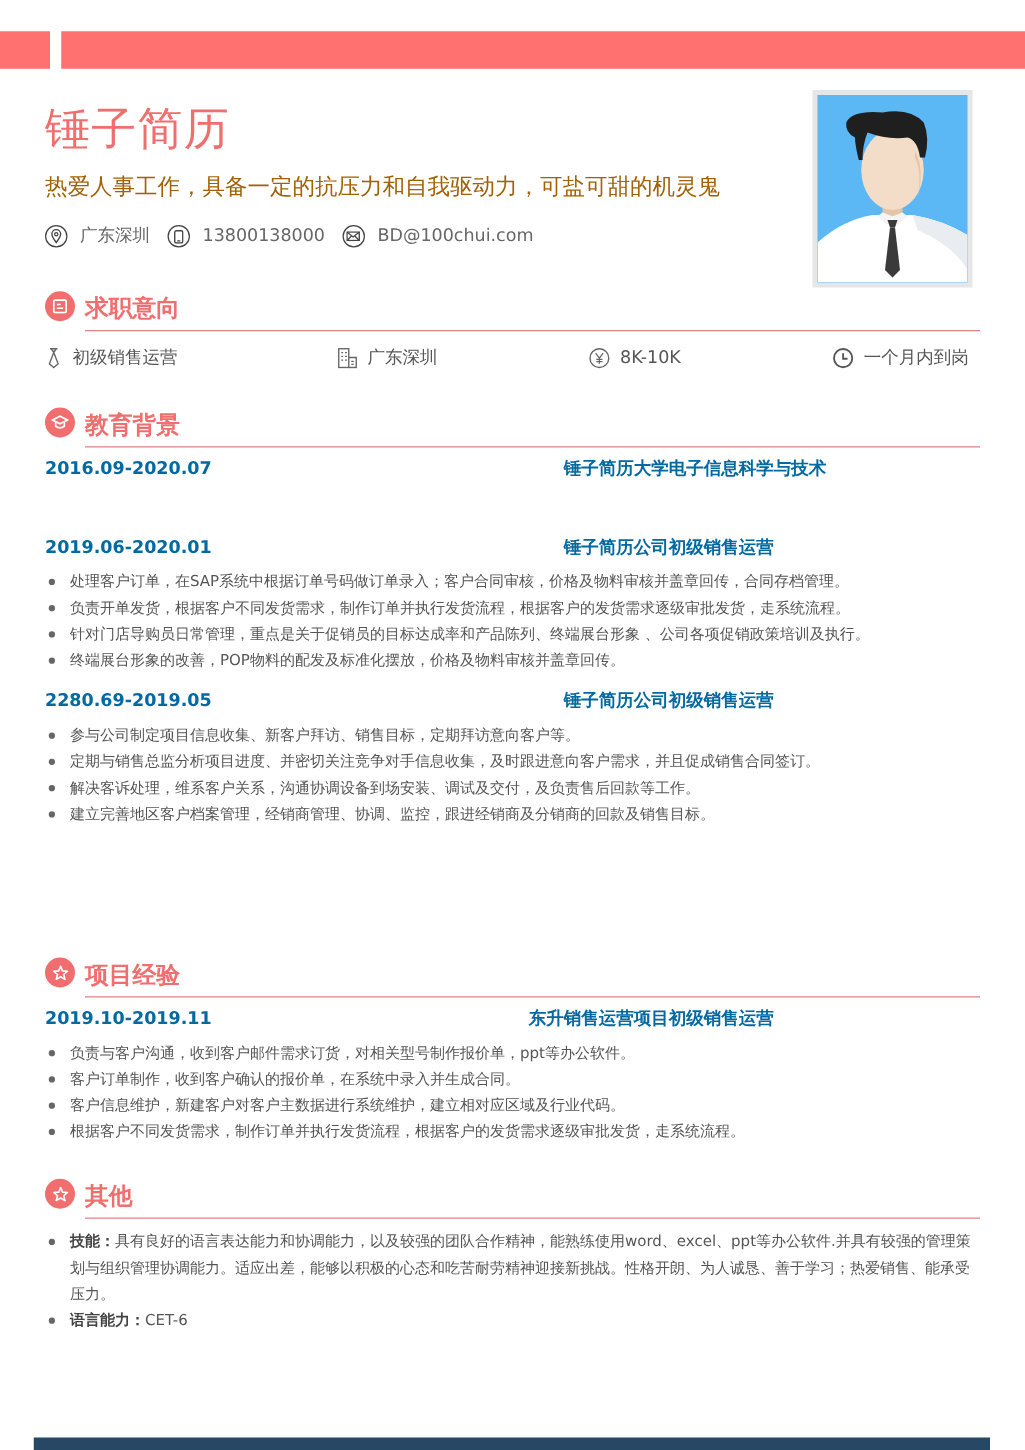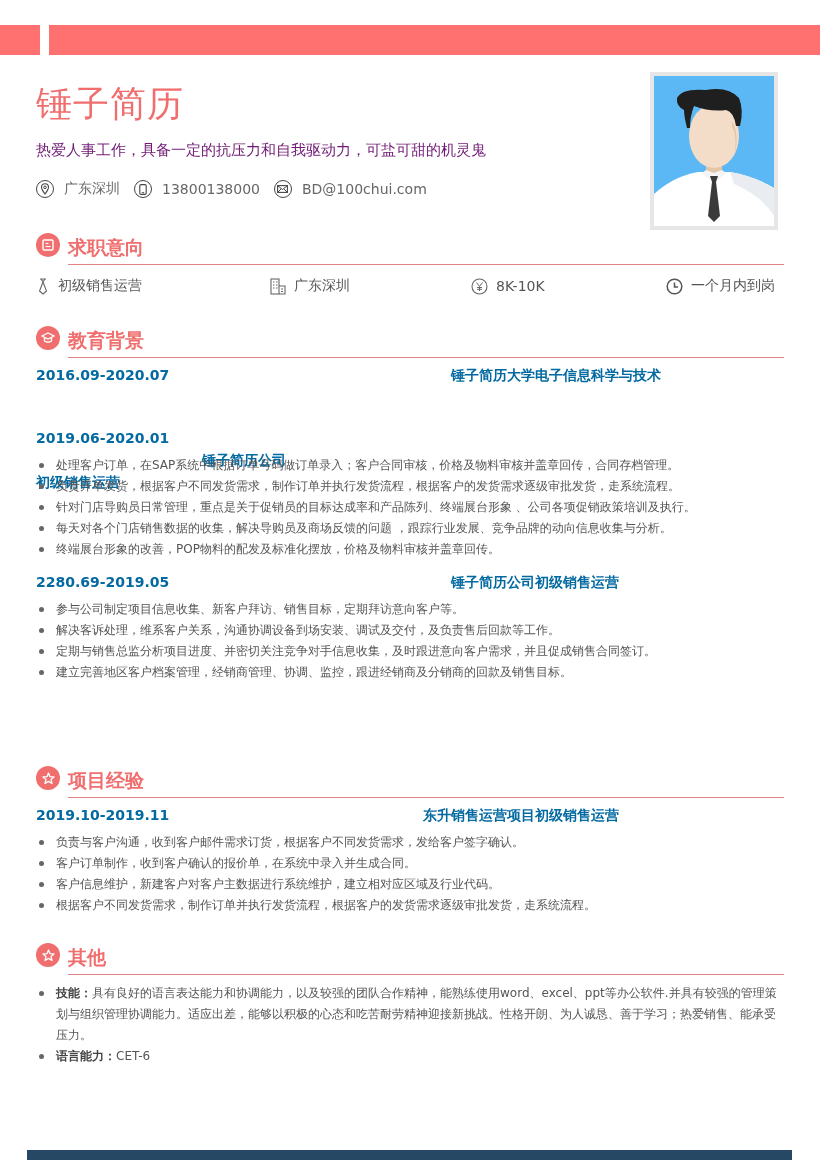--- a/index.html
+++ b/index.html
@@ -3,21 +3,21 @@
 <meta charset="utf-8">
 <style>
   html, body { margin:0; padding:0; }
   body { width:820px; height:1160px; background:#ffffff; position:relative; overflow:hidden;
          font-family:"DejaVu Sans","Liberation Sans",sans-serif; color:#555; }
   .topbar-a { position:absolute; left:0; top:25px; width:40px; height:30px; background:#ff7070; }
   .topbar-b { position:absolute; left:49px; top:25px; width:771px; height:30px; background:#ff7070; }
   .footer-bar { position:absolute; left:27px; top:1150px; width:765px; height:10px; background:#264864; }
 
   .name { position:absolute; left:36px; top:84px; font-size:36px; color:#f06e6e; letter-spacing:1px; line-height:40px; }
-  .motto { position:absolute; left:36px; top:140px; font-size:15px; color:#701a75; line-height:20px; }
+  .motto { position:absolute; left:36px; top:140px; font-size:18px; color:#a16207; line-height:20px; }
   .contacts { position:absolute; left:36px; top:180px; display:flex; align-items:center; font-size:14px; color:#666; }
   .contact { display:flex; align-items:center; margin-right:14px; }
   .cicon { width:18px; height:18px; border:1.3px solid #444; border-radius:50%; display:inline-flex;
            align-items:center; justify-content:center; margin-right:10px; box-sizing:border-box; }
   .photo { position:absolute; left:650px; top:72px; width:128px; height:158px; background:#e6e6e6; }
   .photo-inner { position:absolute; left:4px; top:4px; width:120px; height:150px; background:#5bb8f5; overflow:hidden; }
 
   .section { position:absolute; left:36px; width:748px; }
   .sec-head { display:flex; align-items:flex-start; height:30px; position:relative; }
   .sec-icon { width:24px; height:24px; border-radius:50%; background:#f06e6e; display:flex; align-items:center;
@@ -156,63 +156,62 @@
   </div>
   <div class="entry-head" style="margin-top:8px;">
     <span class="eh-date">2016.09-2020.07</span>
     <span class="eh-org">锤子简历大学</span>
     <span>电子信息科学与技术</span>
   </div>
 </div>
 
 <div class="section" style="top:419px;">
 
-  <div class="entry-head" style="margin-top:8px;flex-direction:column;">
+  <div class="entry-head" style="margin-top:8px;">
     <span class="eh-date">2019.06-2020.01</span>
     <span class="eh-org">锤子简历公司</span>
     <span>初级销售运营</span>
   </div>
   <ul class="bullets">
     <li>处理客户订单，在SAP系统中根据订单号码做订单录入；客户合同审核，价格及物料审核并盖章回传，合同存档管理。</li>
     <li>负责开单发货，根据客户不同发货需求，制作订单并执行发货流程，根据客户的发货需求逐级审批发货，走系统流程。</li>
     <li>针对门店导购员日常管理，重点是关于促销员的目标达成率和产品陈列、终端展台形象 、公司各项促销政策培训及执行。</li>
-    <li>每天对各个门店销售数据的收集，解决导购员及商场反馈的问题 ，跟踪行业发展、竞争品牌的动向信息收集与分析。</li>
     <li>终端展台形象的改善，POP物料的配发及标准化摆放，价格及物料审核并盖章回传。</li>
   </ul>
 
   <div class="entry-head" style="margin-top:11px;">
     <span class="eh-date">2280.69-2019.05</span>
     <span class="eh-org">锤子简历公司</span>
     <span>初级销售运营</span>
   </div>
   <ul class="bullets">
     <li>参与公司制定项目信息收集、新客户拜访、销售目标，定期拜访意向客户等。</li>
+    <li>定期与销售总监分析项目进度、并密切关注竞争对手信息收集，及时跟进意向客户需求，并且促成销售合同签订。</li>
     <li>解决客诉处理，维系客户关系，沟通协调设备到场安装、调试及交付，及负责售后回款等工作。</li>
-    <li>定期与销售总监分析项目进度、并密切关注竞争对手信息收集，及时跟进意向客户需求，并且促成销售合同签订。</li>
     <li>建立完善地区客户档案管理，经销商管理、协调、监控，跟进经销商及分销商的回款及销售目标。</li>
   </ul>
 </div>
 
 <div class="section" style="top:766px;">
   <div class="sec-head">
     <span class="sec-icon">
       <svg width="13" height="13" viewBox="0 0 13 13">
           <path d="M6.5 1 L8 4.7 L12 5 L9 7.6 L10 11.5 L6.5 9.4 L3 11.5 L4 7.6 L1 5 L5 4.7Z" fill="none" stroke="#fff" stroke-width="1.3" stroke-linejoin="round"></path>
         </svg>
     </span>
     <span class="sec-title">项目经验</span>
     <div class="sec-line"></div>
   </div>
   <div class="entry-head" style="margin-top:8px;">
     <span class="eh-date">2019.10-2019.11</span>
     <span class="eh-org">东升销售运营项目</span>
     <span>初级销售运营</span>
   </div>
   <ul class="bullets">
-    <li>负责与客户沟通，收到客户邮件需求订货，根据客户不同发货需求，发给客户签字确认。</li>
+    <li>负责与客户沟通，收到客户邮件需求订货，对相关型号制作报价单，ppt等办公软件。</li>
     <li>客户订单制作，收到客户确认的报价单，在系统中录入并生成合同。</li>
     <li>客户信息维护，新建客户对客户主数据进行系统维护，建立相对应区域及行业代码。</li>
     <li>根据客户不同发货需求，制作订单并执行发货流程，根据客户的发货需求逐级审批发货，走系统流程。</li>
   </ul>
 </div>
 
 <div class="section" style="top:943px;">
   <div class="sec-head">
     <span class="sec-icon">
       <svg width="13" height="13" viewBox="0 0 13 13">

